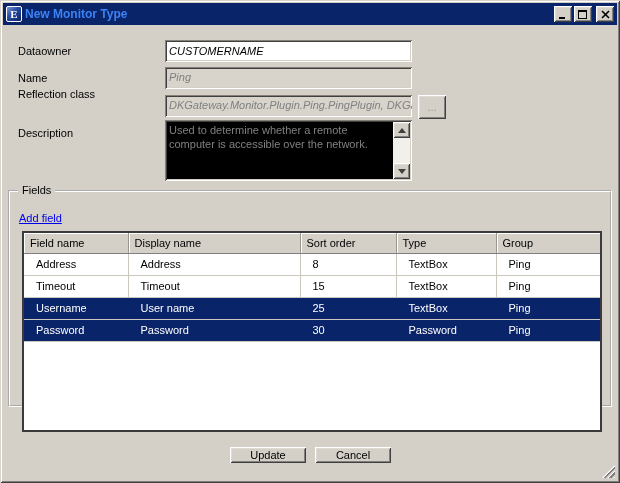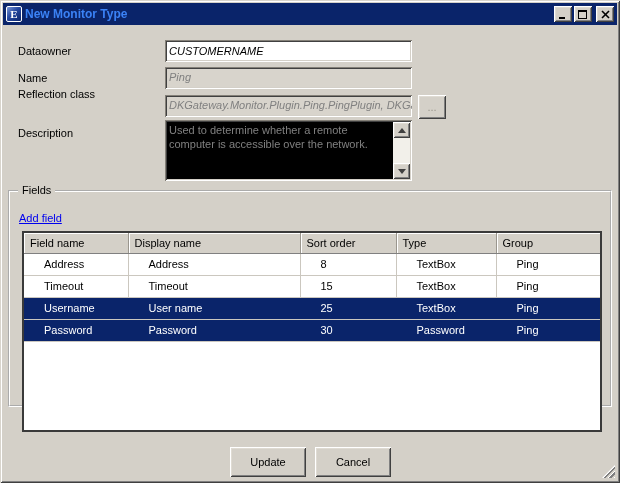--- a/index.html
+++ b/index.html
@@ -101,30 +101,30 @@
     font-family:"Liberation Sans", sans-serif; font-size:11px; }
   col.c1{width:104px;} col.c2{width:172px;} col.c3{width:96px;} col.c4{width:100px;} col.c5{width:104px;}
   th {
     background:#d4d0c8; font-weight:normal; text-align:left; height:20px;
     padding:2px 6px; border-right:1px solid #9a968e; border-bottom:1px solid #808080;
     box-shadow: inset 0 1px 0 #ffffff, inset 1px 0 0 #ffffff;
     white-space:nowrap; overflow:hidden;
   }
   th:last-child { border-right:none; }
   td {
-    height:22px; padding:2px 20px; border-right:1px solid #cbc7bf;
+    height:22px; padding:2px 12px; border-right:1px solid #cbc7bf;
     border-bottom:1px solid #cbc7bf; white-space:nowrap; overflow:hidden;
     background:#ffffff; color:#000;
   }
   td:last-child { border-right:none; }
   tr.selected td { background:#0a246a; color:#ffffff; border-right-color:#0a246a; }
 
   
   .btn {
-    position:absolute; top:447px; width:76px; height:30px; background:#d4d0c8;
+    position:absolute; top:447px; width:76px; height:16px; background:#d4d0c8;
     box-shadow: inset 1px 1px 0 #ffffff, inset -1px -1px 0 #404040,
                 inset 2px 2px 0 #dfdbd3, inset -2px -2px 0 #808080;
     display:flex; align-items:center; justify-content:center; cursor:default;
     font-family:"Liberation Sans", sans-serif; font-size:11px;
   }
   .btn.update { left:230px; }
   .btn.cancel { left:315px; }
 
   .grip {
     position:absolute; right:5px; bottom:5px; width:13px; height:13px;

